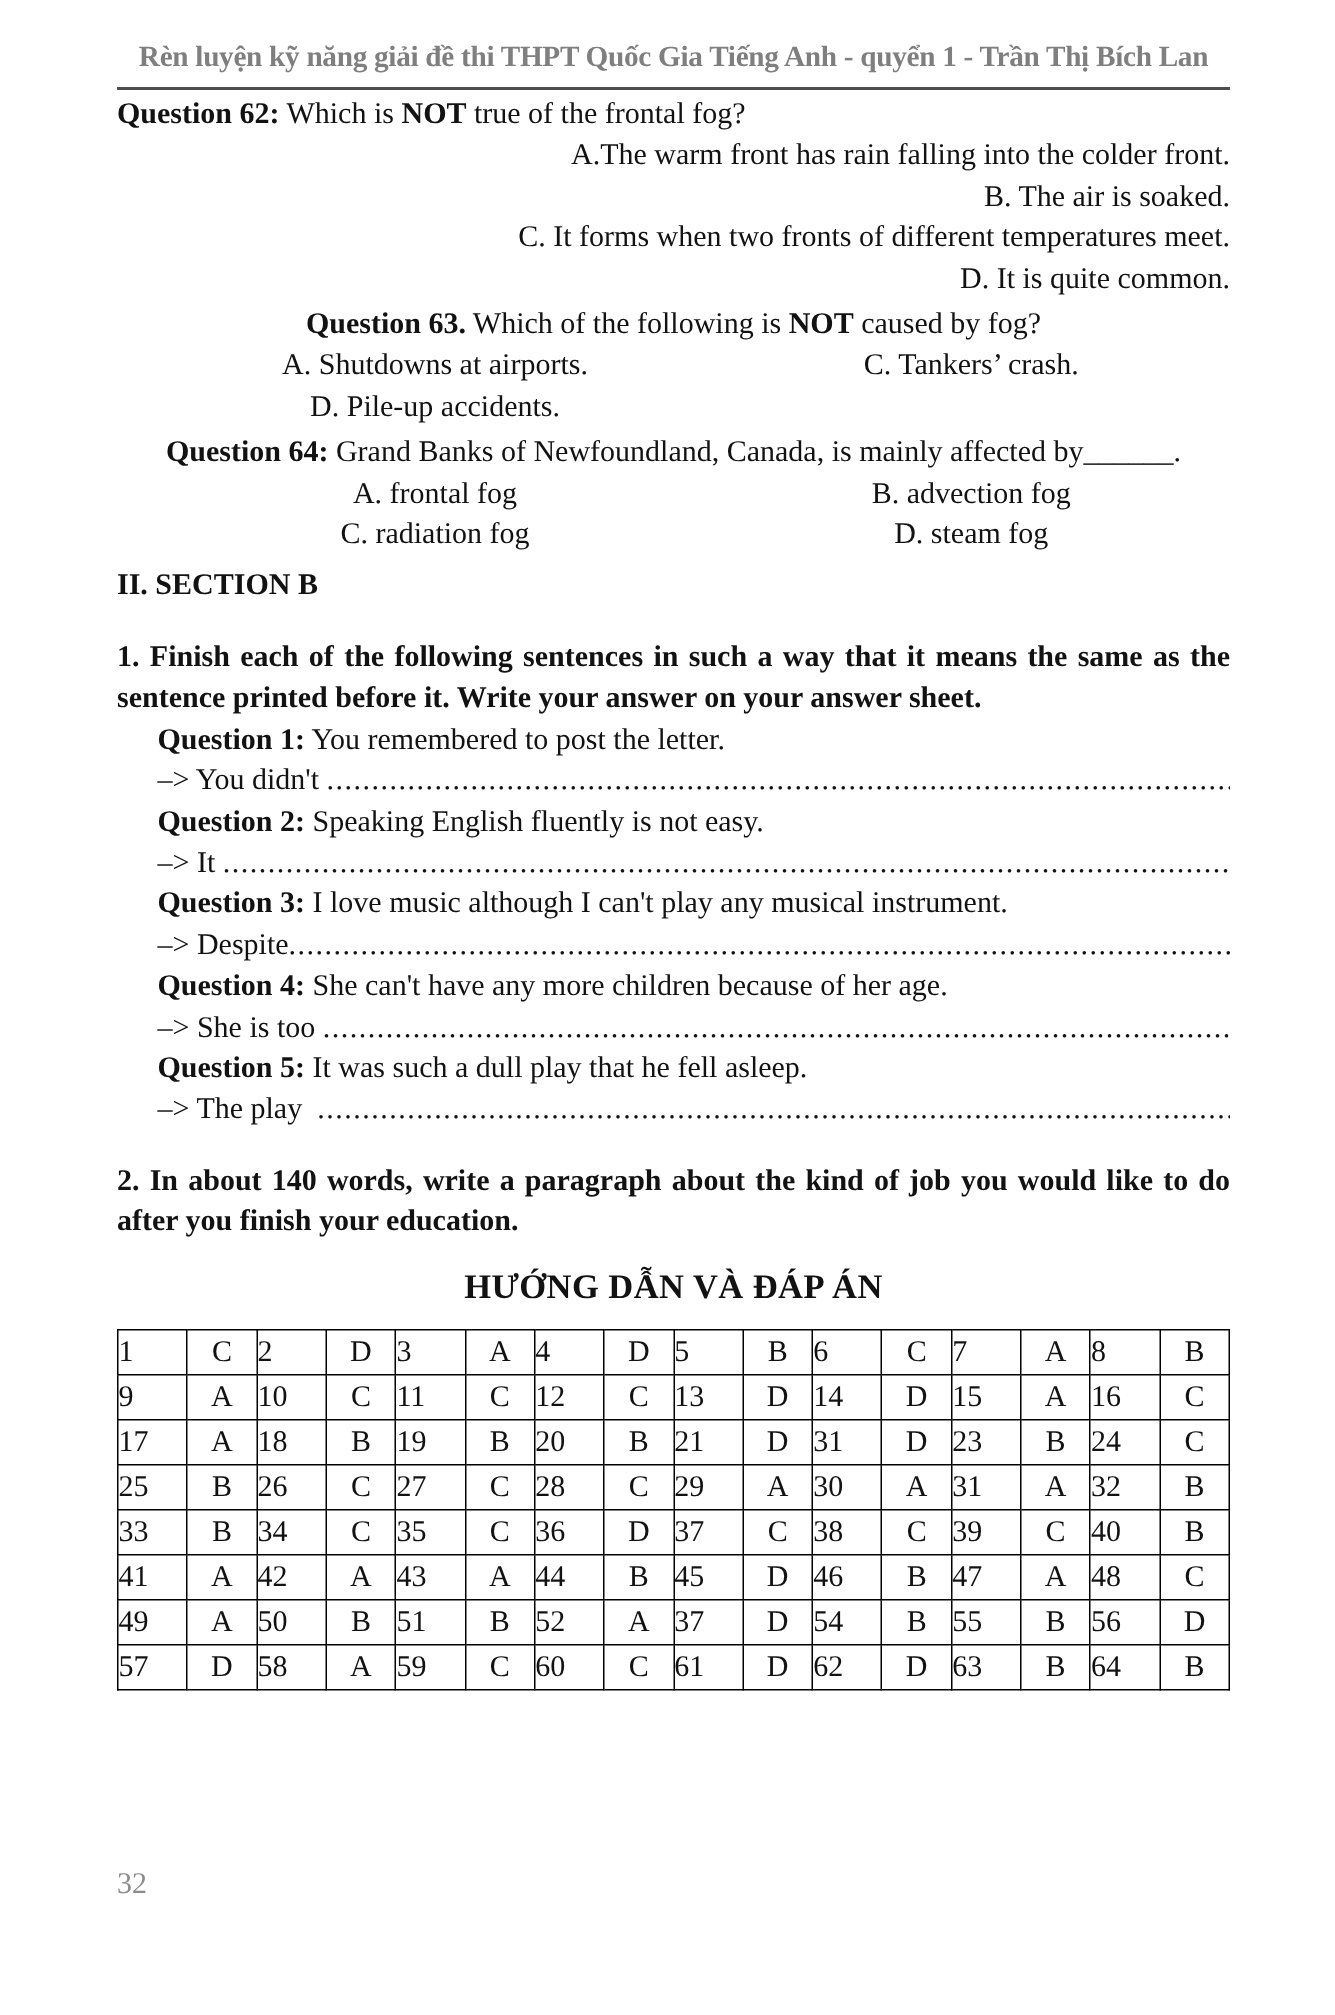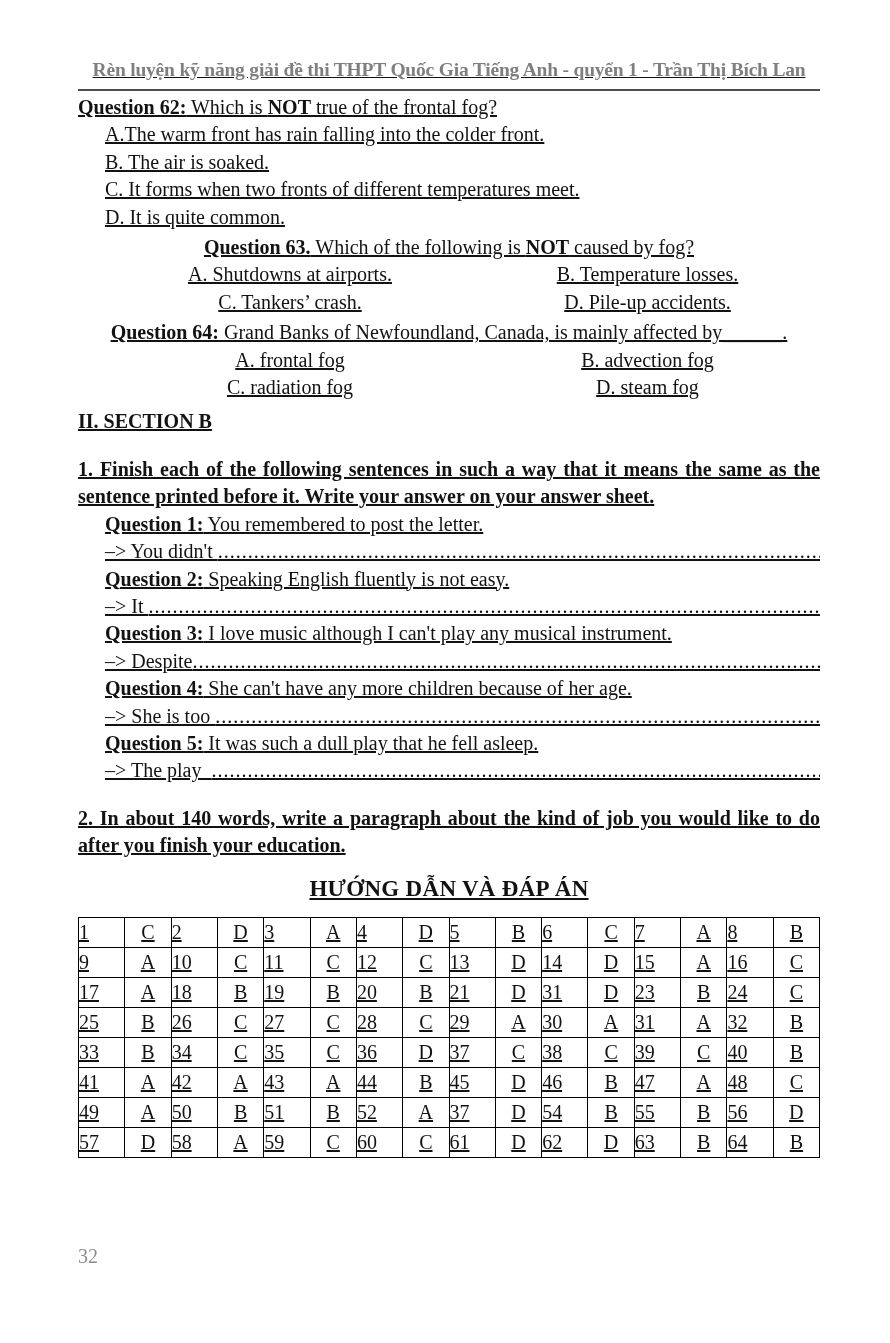--- a/index.html
+++ b/index.html
@@ -1,25 +1,25 @@
 <!DOCTYPE html>
 <html><head>
 <meta charset="utf-8">
 <style>
   html,body{margin:0;padding:0;background:#ffffff;}
   body{width:890px;height:1343px;overflow:hidden;font-family:"Liberation Serif","DejaVu Serif",serif;color:#121212;}
-  .page{position:relative;width:890px;height:1324px;box-sizing:border-box;padding:57px 70px 0 78px;text-decoration:underline;}
+  .page{position:relative;width:890px;height:1324px;box-sizing:border-box;padding:26px 70px 0 78px;}
   .hdr{color:#7f7f7f;font-weight:bold;font-size:19.5px;text-align:center;white-space:nowrap;letter-spacing:-0.2px;line-height:26px;}
   .rule{border:0;border-top:2px solid #4d4d4d;margin:6px 0 3px 0;}
   .line{font-size:20px;line-height:27.4px;}
   .line span{white-space:pre-wrap;}
   .b{font-weight:bold;}
   .ind{padding-left:27px;}
   .opt-list .opt, .opt-grid .opt{font-size:20px;line-height:27.4px;}
-  .opt-list{padding-left:27px;}
+  .opt-list{padding-left:27px;text-align:right;}
   .opt-grid{display:grid;grid-template-columns:370px 1fr;padding-left:27px;}
   .q-block{margin-top:3px;text-align:center;}
   .sec-head{font-size:20px;font-weight:bold;line-height:27.4px;margin-top:7px;}
   .para{font-size:20px;font-weight:bold;line-height:27.4px;text-align:justify;margin-top:20px;}
   .leader{display:flex;font-size:20px;line-height:27.4px;}
   .pfx{white-space:pre;}
   .dots{flex:1;overflow:hidden;white-space:nowrap;letter-spacing:1px;color:#121212;}
   .answers-heading{text-align:center;font-size:23px;font-weight:bold;margin:16px 0 15px 0;letter-spacing:0.3px;}
   table.key{border-collapse:collapse;table-layout:fixed;width:742px;}
   table.key td{border:1px solid #000;height:29px;font-size:20px;padding:0;}
@@ -46,21 +46,20 @@
         <div class="opt">D. It is quite common.</div>
       </div>
   </div>
 
   <div class="q-block">
     <div class="line">
       <span class="b">Question 63.</span><span> Which of the following is </span><span class="b">NOT</span><span> caused by fog?</span>
     </div>
     <div class="opt-grid">
         <div class="opt">A. Shutdowns at airports.</div>
-        <div class="opt">B. Temperature losses.</div>
         <div class="opt">C. Tankers’ crash.</div>
         <div class="opt">D. Pile-up accidents.</div>
       </div>
   </div>
 
   <div class="q-block">
     <div class="line">
       <span class="b">Question 64:</span><span> Grand Banks of Newfoundland, Canada, is mainly affected by______.</span><span class="b"></span><span></span>
     </div>
     <div class="opt-grid">

